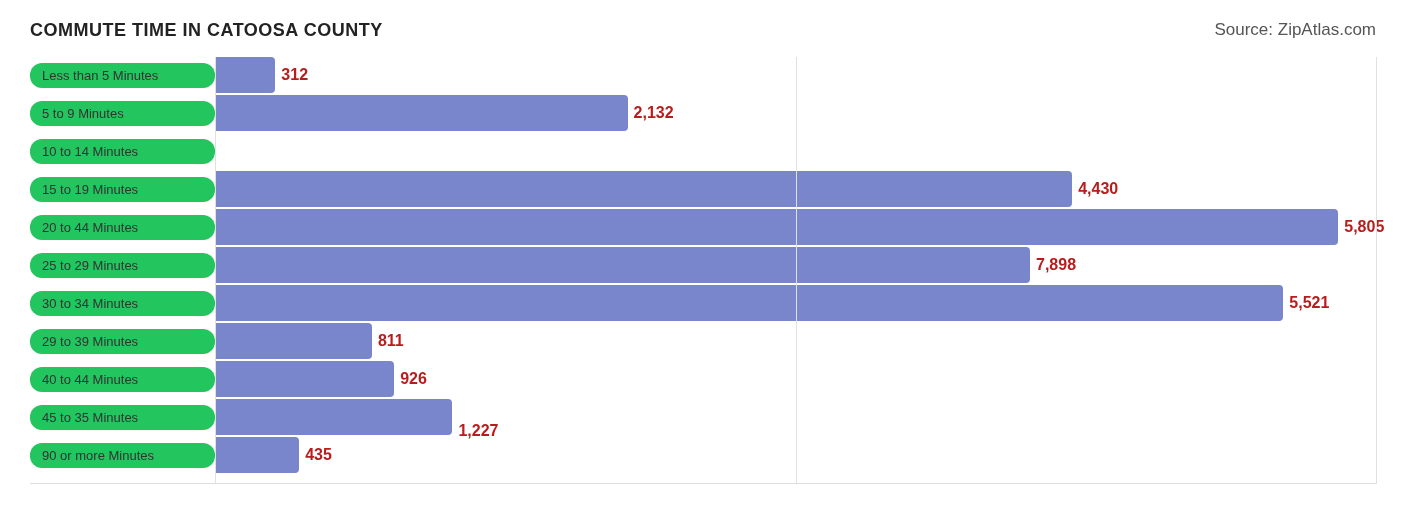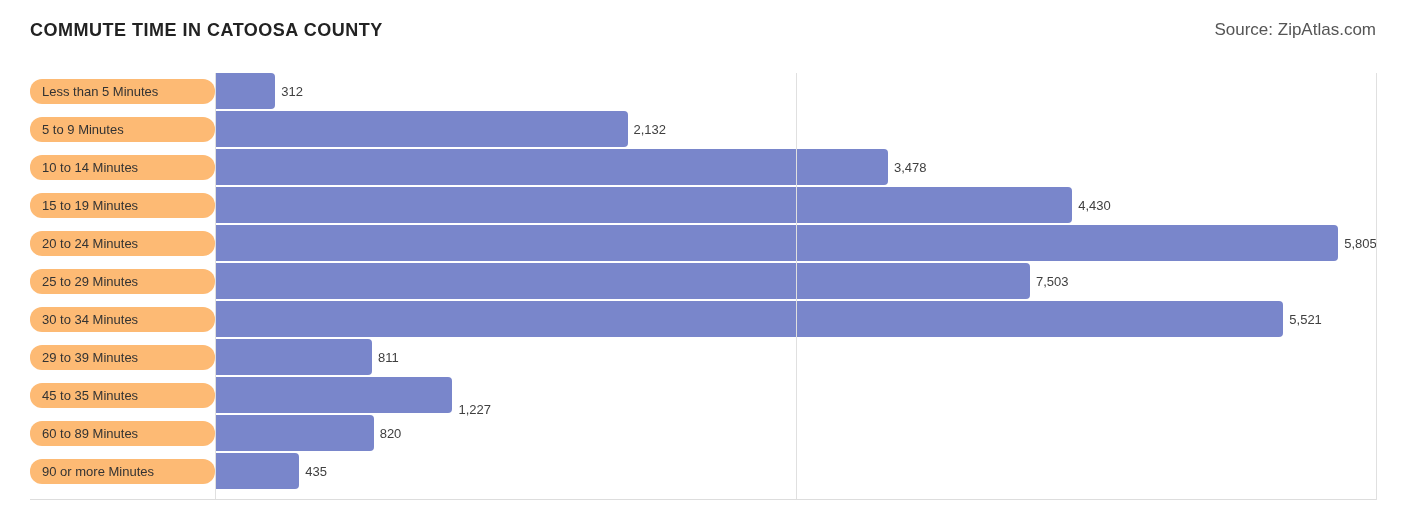--- a/index.html
+++ b/index.html
@@ -7,21 +7,21 @@
       font-family: Arial, sans-serif;
       background: #fff;
       width: 1406px;
       min-height: 522px;
       padding: 20px 30px 30px 30px;
     }
     .chart-header {
       display: flex;
       justify-content: space-between;
       align-items: flex-start;
-      margin-bottom: 32px;
+      margin-bottom: 16px;
     }
     .chart-title {
       font-size: 18px;
       font-weight: bold;
       color: #222;
       letter-spacing: 0.5px;
     }
     .chart-source {
       font-size: 17px;
       color: #555;
@@ -34,21 +34,21 @@
       display: flex;
       align-items: center;
       margin-bottom: 2px;
       height: 36px;
     }
     .bar-label {
       width: 185px;
       min-width: 185px;
       font-size: 13px;
       color: #333;
-      background: #fdba74;
+      background: #22c55e;
       border-radius: 12px;
       padding: 5px 12px;
       text-align: left;
       white-space: nowrap;
     }
     .bar-track {
       flex: 1;
       height: 36px;
       position: relative;
       display: flex;
@@ -57,23 +57,24 @@
     .bar-fill {
       height: 36px;
       background: #7986cb;
       border-radius: 0 4px 4px 0;
       position: absolute;
       left: 0;
       top: 0;
     }
     .bar-value {
       position: absolute;
-      font-size: 13px;
-      color: #404040;
+      font-size: 16px;
+      color: #b91c1c;
       white-space: nowrap;
+      font-weight: bold;
     }
     .x-axis {
       display: flex;
       margin-top: 8px;
       padding-left: 185px;
       border-top: 1px solid #ddd;
       position: relative;
     }
     .bars-with-grid {
       display: flex;
@@ -116,72 +117,68 @@
       </div>
       <div class="bar-row">
         <div class="bar-label">5 to 9 Minutes</div>
         <div class="bar-track">
           <div class="bar-fill" style="width: 35.5333%;"></div>
           <div class="bar-value" style="left: calc(35.5333% + 6px); text-align: center;">2,132</div>
         </div>
       </div>
       <div class="bar-row">
         <div class="bar-label">10 to 14 Minutes</div>
-        <div class="bar-track">
-          <div class="bar-fill" style="width: 57.9667%;"></div>
-          <div class="bar-value" style="left: calc(57.9667% + 6px);">3,478</div>
-        </div>
       </div>
       <div class="bar-row">
         <div class="bar-label">15 to 19 Minutes</div>
         <div class="bar-track">
           <div class="bar-fill" style="width: 73.8333%;"></div>
           <div class="bar-value" style="left: calc(73.8333% + 6px);">4,430</div>
         </div>
       </div>
       <div class="bar-row">
-        <div class="bar-label">20 to 24 Minutes</div>
+        <div class="bar-label">20 to 44 Minutes</div>
         <div class="bar-track">
           <div class="bar-fill" style="width: 96.75%;"></div>
           <div class="bar-value" style="left: calc(96.75% + 6px);">5,805</div>
         </div>
       </div>
       <div class="bar-row">
         <div class="bar-label">25 to 29 Minutes</div>
         <div class="bar-track">
           <div class="bar-fill" style="width: 70.2%;"></div>
-          <div class="bar-value" style="left: calc(70.2% + 6px);">7,503</div>
+          <div class="bar-value" style="left: calc(70.2% + 6px);">7,898</div>
         </div>
       </div>
       <div class="bar-row">
         <div class="bar-label">30 to 34 Minutes</div>
         <div class="bar-track">
           <div class="bar-fill" style="width: 92.0167%;"></div>
           <div class="bar-value" style="left: calc(92.0167% + 6px);">5,521</div>
         </div>
       </div>
       <div class="bar-row">
         <div class="bar-label">29 to 39 Minutes</div>
         <div class="bar-track">
           <div class="bar-fill" style="width: 13.5167%;"></div>
           <div class="bar-value" style="left: calc(13.5167% + 6px);">811</div>
         </div>
       </div>
       <div class="bar-row">
+        <div class="bar-label">40 to 44 Minutes</div>
+        <div class="bar-track">
+          <div class="bar-fill" style="width: 15.4333%;"></div>
+          <div class="bar-value" style="left: calc(15.4333% + 6px);">926</div>
+        </div>
+      </div>
+      <div class="bar-row">
         <div class="bar-label">45 to 35 Minutes</div>
         <div class="bar-track">
           <div class="bar-fill" style="width: 20.45%;"></div>
           <div class="bar-value" style="left: calc(20.45% + 6px); margin-top: 28px;">1,227</div>
-        </div>
-      </div>
-      <div class="bar-row">
-        <div class="bar-label">60 to 89 Minutes</div>
-        <div class="bar-track">
-          <div class="bar-fill" style="width: 13.6667%;"></div>
-          <div class="bar-value" style="left: calc(13.6667% + 6px);">820</div>
         </div>
       </div>
       <div class="bar-row">
         <div class="bar-label">90 or more Minutes</div>
         <div class="bar-track">
           <div class="bar-fill" style="width: 7.25%;"></div>
           <div class="bar-value" style="left: calc(7.25% + 6px);">435</div>
         </div>
       </div>
     </div>

